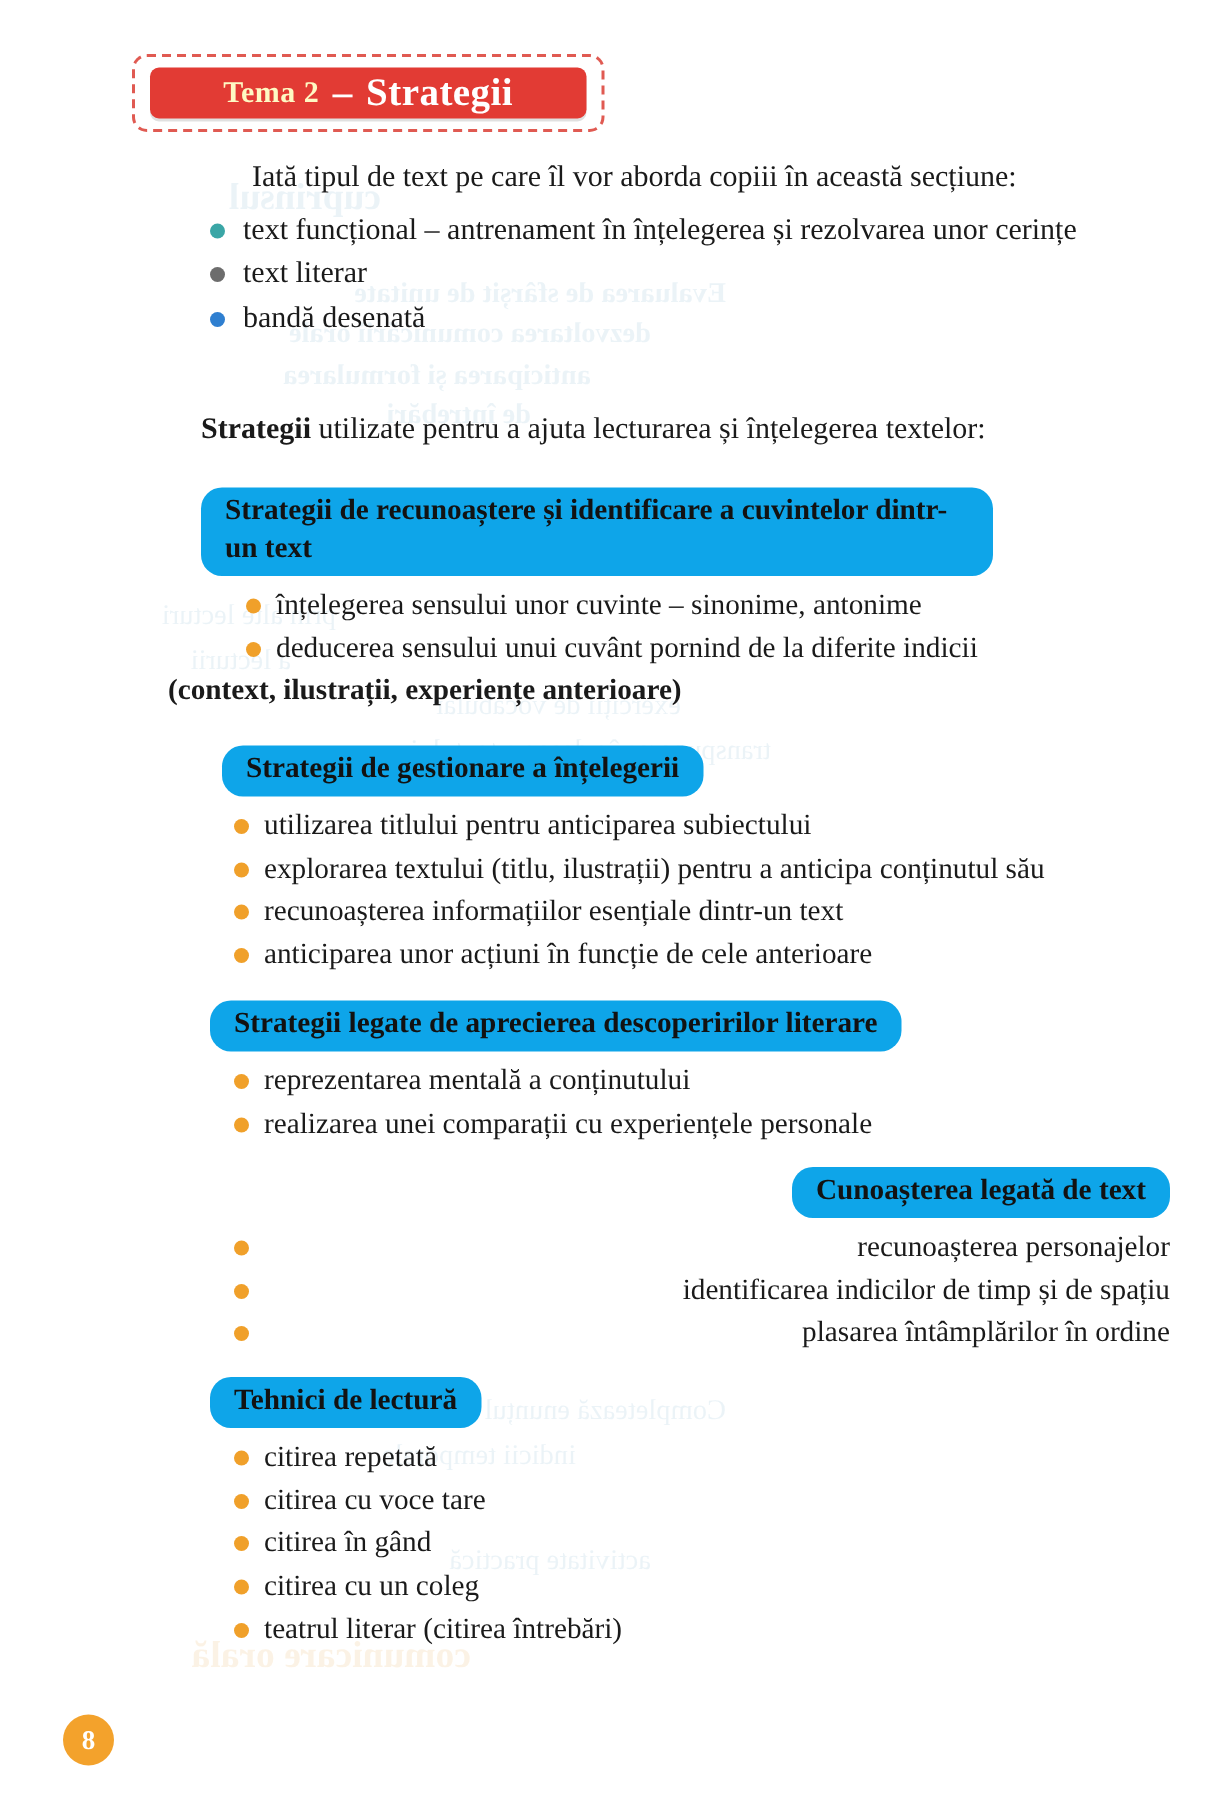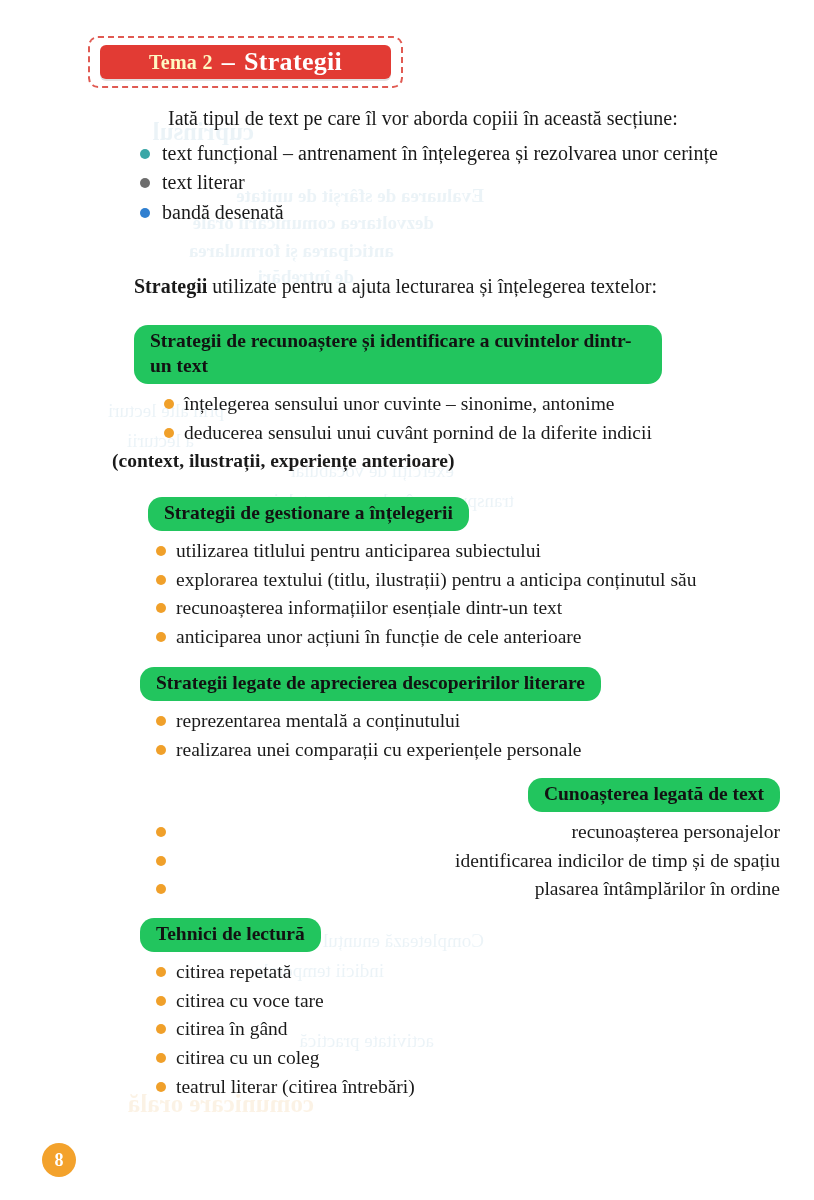--- a/index.html
+++ b/index.html
@@ -123,21 +123,21 @@
   .strategii-line b { font-weight: bold; }
 
   
   .section {
     position: absolute;
     left: 134px;
     width: 640px;
   }
   .banner {
     display: inline-block;
-    background: #22c55e;
+    background: #0ea5e9;
     border-radius: 14px;
     padding: 4px 16px 5px 16px;
     font-weight: bold;
     font-size: 19.5px;
     color: #121212;
     line-height: 1.28;
     box-sizing: border-box;
   }
   .banner.wide {
     display: block;

